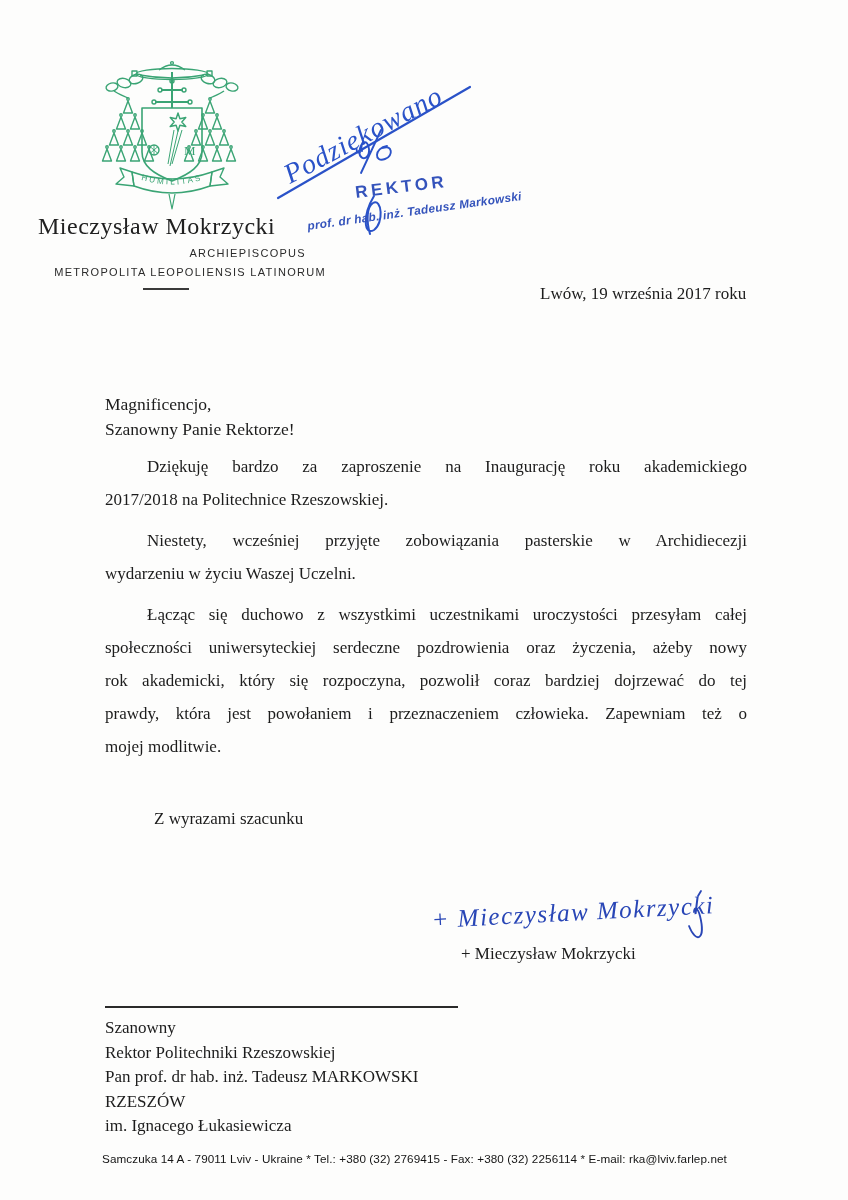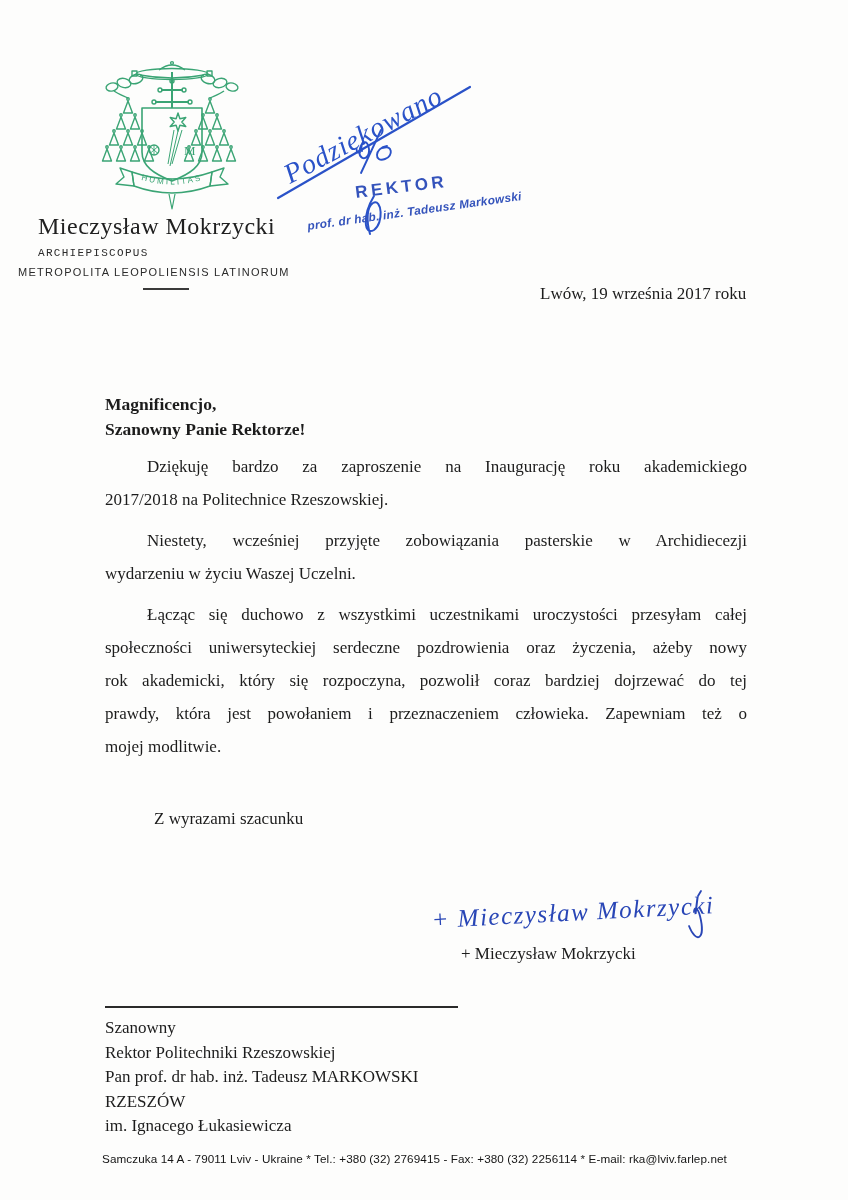--- a/index.html
+++ b/index.html
@@ -8,35 +8,35 @@
     background:#fdfdfc; overflow:hidden;
     font-family:"Liberation Serif", serif; color:#1c1c1c;
   }
   
   .crest { position:absolute; left:98px; top:60px; }
   .lh-name {
     position:absolute; left:38px; top:213px; width:268px; text-align:left;
     font-size:24px; letter-spacing:0.5px; color:#202020;
   }
   .lh-sub1 {
-    position:absolute; left:38px; top:247px; width:268px; text-align:left;
-    font-family:Liberation Mono, monospace; font-size:11px; letter-spacing:1.3px; color:#2b2b2b;
+    position:absolute; left:38px; top:247px; width:268px; text-align:right;
+    font-family:Liberation Sans, sans-serif; font-size:11px; letter-spacing:1.3px; color:#2b2b2b;
   }
   .lh-sub2 {
-    position:absolute; left:18px; top:266px; width:308px; text-align:left;
+    position:absolute; left:18px; top:266px; width:308px; text-align:right;
     font-family:"Liberation Sans", sans-serif; font-size:11px; letter-spacing:1.3px; color:#2b2b2b;
   }
   .lh-rule { position:absolute; left:143px; top:288px; width:46px; height:1.5px; background:#3a3a3a; }
   
   .annotation { position:absolute; left:268px; top:58px; }
   
   .date-line { position:absolute; left:540px; top:236px; font-size:17px;margin-top:48px; }
   
   .body-block { position:absolute; left:105px; top:392px; width:642px; }
-  .sal { font-weight:bold; font-size:17.5px; line-height:25px; }
+  .sal { font-weight:normal; font-size:17.5px; line-height:25px; }
   .para { margin:8px 0 0 0; }
   .ln {
     display:block; font-size:17px; line-height:33px;
     text-align:justify; text-align-last:justify;
   }
   .ln.last { text-align-last:left; }
   .ln.ind { text-indent:42px; }
   .closing { position:absolute; left:154px; top:809px; font-size:17px; }
   
   .sig-svg { position:absolute; left:426px; top:878px; }

